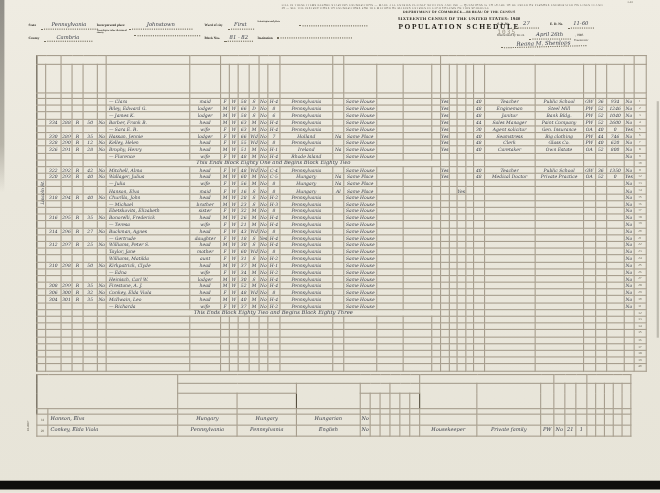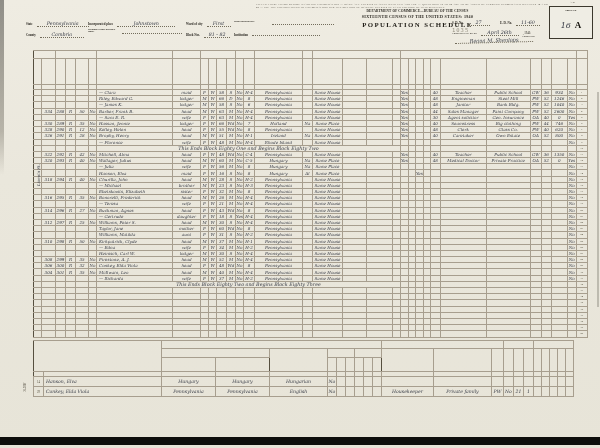--- a/index.html
+++ b/index.html
@@ -129,27 +129,20 @@
   <div class="fld" style="left:452px;top:20px">
     <span class="lbl" style="font-weight:normal;font-size:2.8px">Enumerated by me on</span>
     <span class="u hw" style="min-width:38px;font-size:4.8px">April 26th</span>
     <span style="font-size:3px">, 1940.</span>
   </div>
   <div class="fld sig" style="left:455px;top:28px">
     <span class="u hw hw5" style="min-width:78px">Reana M. Shenlops</span>
   </div>
   <div class="fld" style="left:522px;top:35px;font-size:2.7px">Enumerator</div>
 
-  <div class="sheetbox">
-    <div class="sb-l">Sheet No.</div>
-    <div class="sb-v">
-      <span class="hw sb-num">16</span>
-      <span class="sb-a">A</span>
-    </div>
-  </div>
 
   <div class="twrap" style="left:33px;top:50px" id="main-table">
       <table class="t">
         <colgroup>
           <col style="width: 8px;">
           <col style="width: 14px;">
           <col style="width: 10px;">
           <col style="width: 10px;">
           <col style="width: 13px;">
           <col style="width: 8px;">

